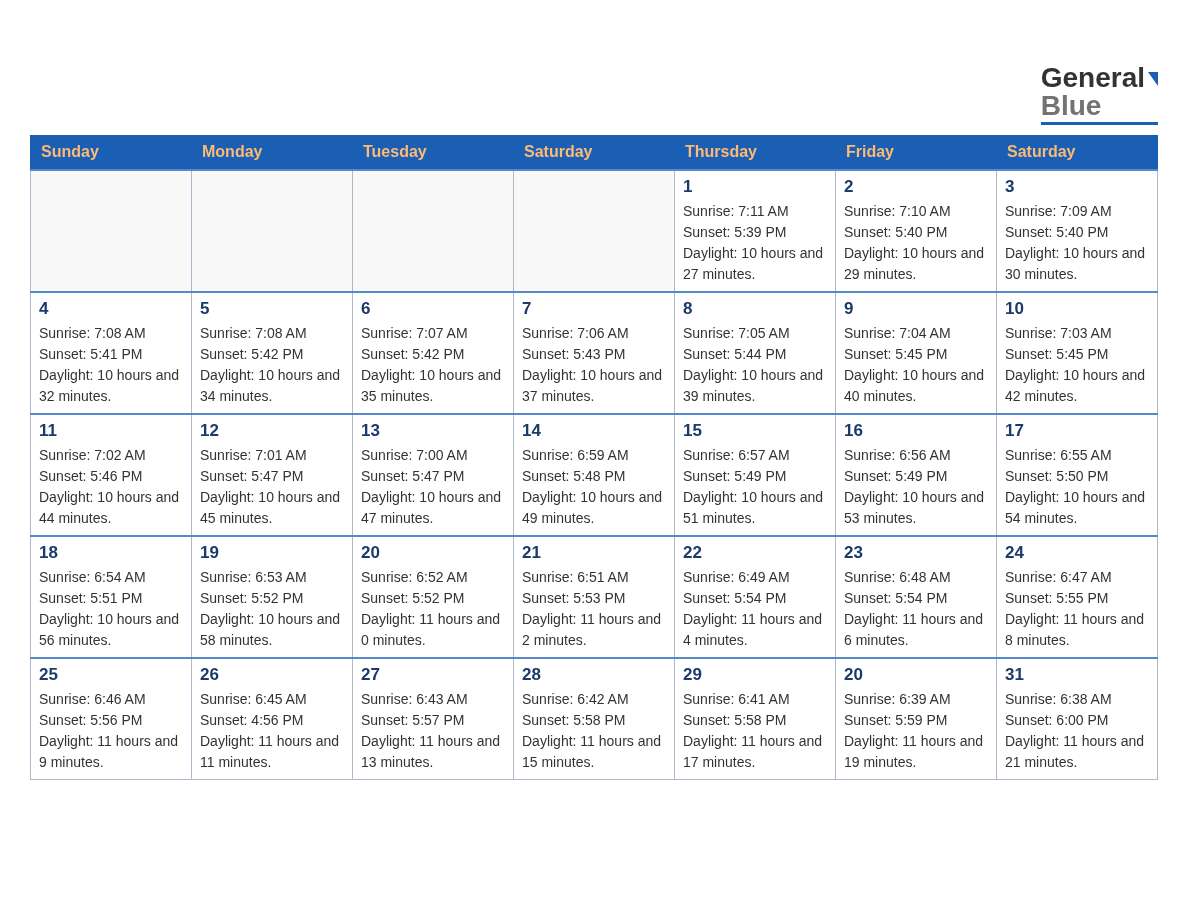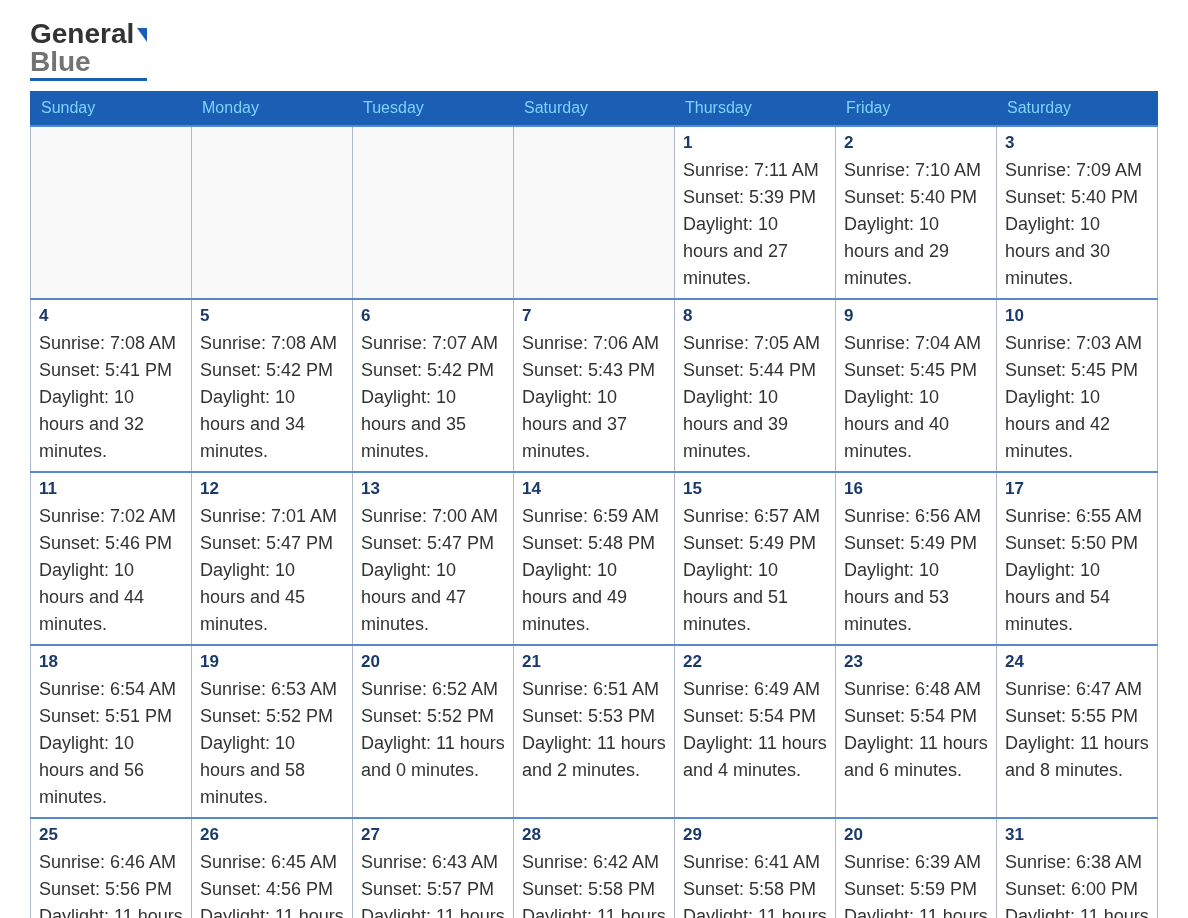--- a/index.html
+++ b/index.html
@@ -6,23 +6,24 @@
     body {
       font-family: Arial, sans-serif;
       background: #fff;
       color: #333;
       padding: 20px 30px;
       width: 1188px;
       min-height: 918px;
     }
     .header {
       display: flex;
-      justify-content: flex-start;
+      justify-content: flex-end;
       align-items: flex-start;
       margin-bottom: 10px;
+      margin-top: 44px;
     }
     .logo {
       display: flex;
       flex-direction: column;
       align-items: flex-start;
     }
     .logo-text {
       font-size: 28px;
       font-weight: bold;
       color: #333;
@@ -51,44 +52,44 @@
       color: #333;
       font-weight: 400;
     }
     .calendar {
       width: 100%;
       border-collapse: collapse;
       margin-top: 10px;
     }
     .calendar th {
       background: #1a5fb4;
-      color: #7dd3fc;
+      color: #fdba74;
       padding: 8px 10px;
       text-align: left;
       font-size: 16px;
-      font-weight: 400;
+      font-weight: 700;
       border: 1px solid #1a5fb4;
     }
     .calendar td {
       border: 1px solid #b0b8c8;
       vertical-align: top;
       padding: 6px 8px;
       width: calc(100% / 7);
       min-height: 110px;
       height: 110px;
     }
     .day-number {
       font-size: 17px;
       font-weight: 600;
       color: #1a3a6b;
       display: block;
       margin-bottom: 4px;
     }
     .day-info {
-      font-size: 18px;
+      font-size: 14px;
       color: #333;
       line-height: 1.5;
     }
     .empty-cell {
       background: #f9f9f9;
     }
     .calendar tr td {
       border-top: 2px solid #5588cc;
     }
     .calendar thead tr th {

